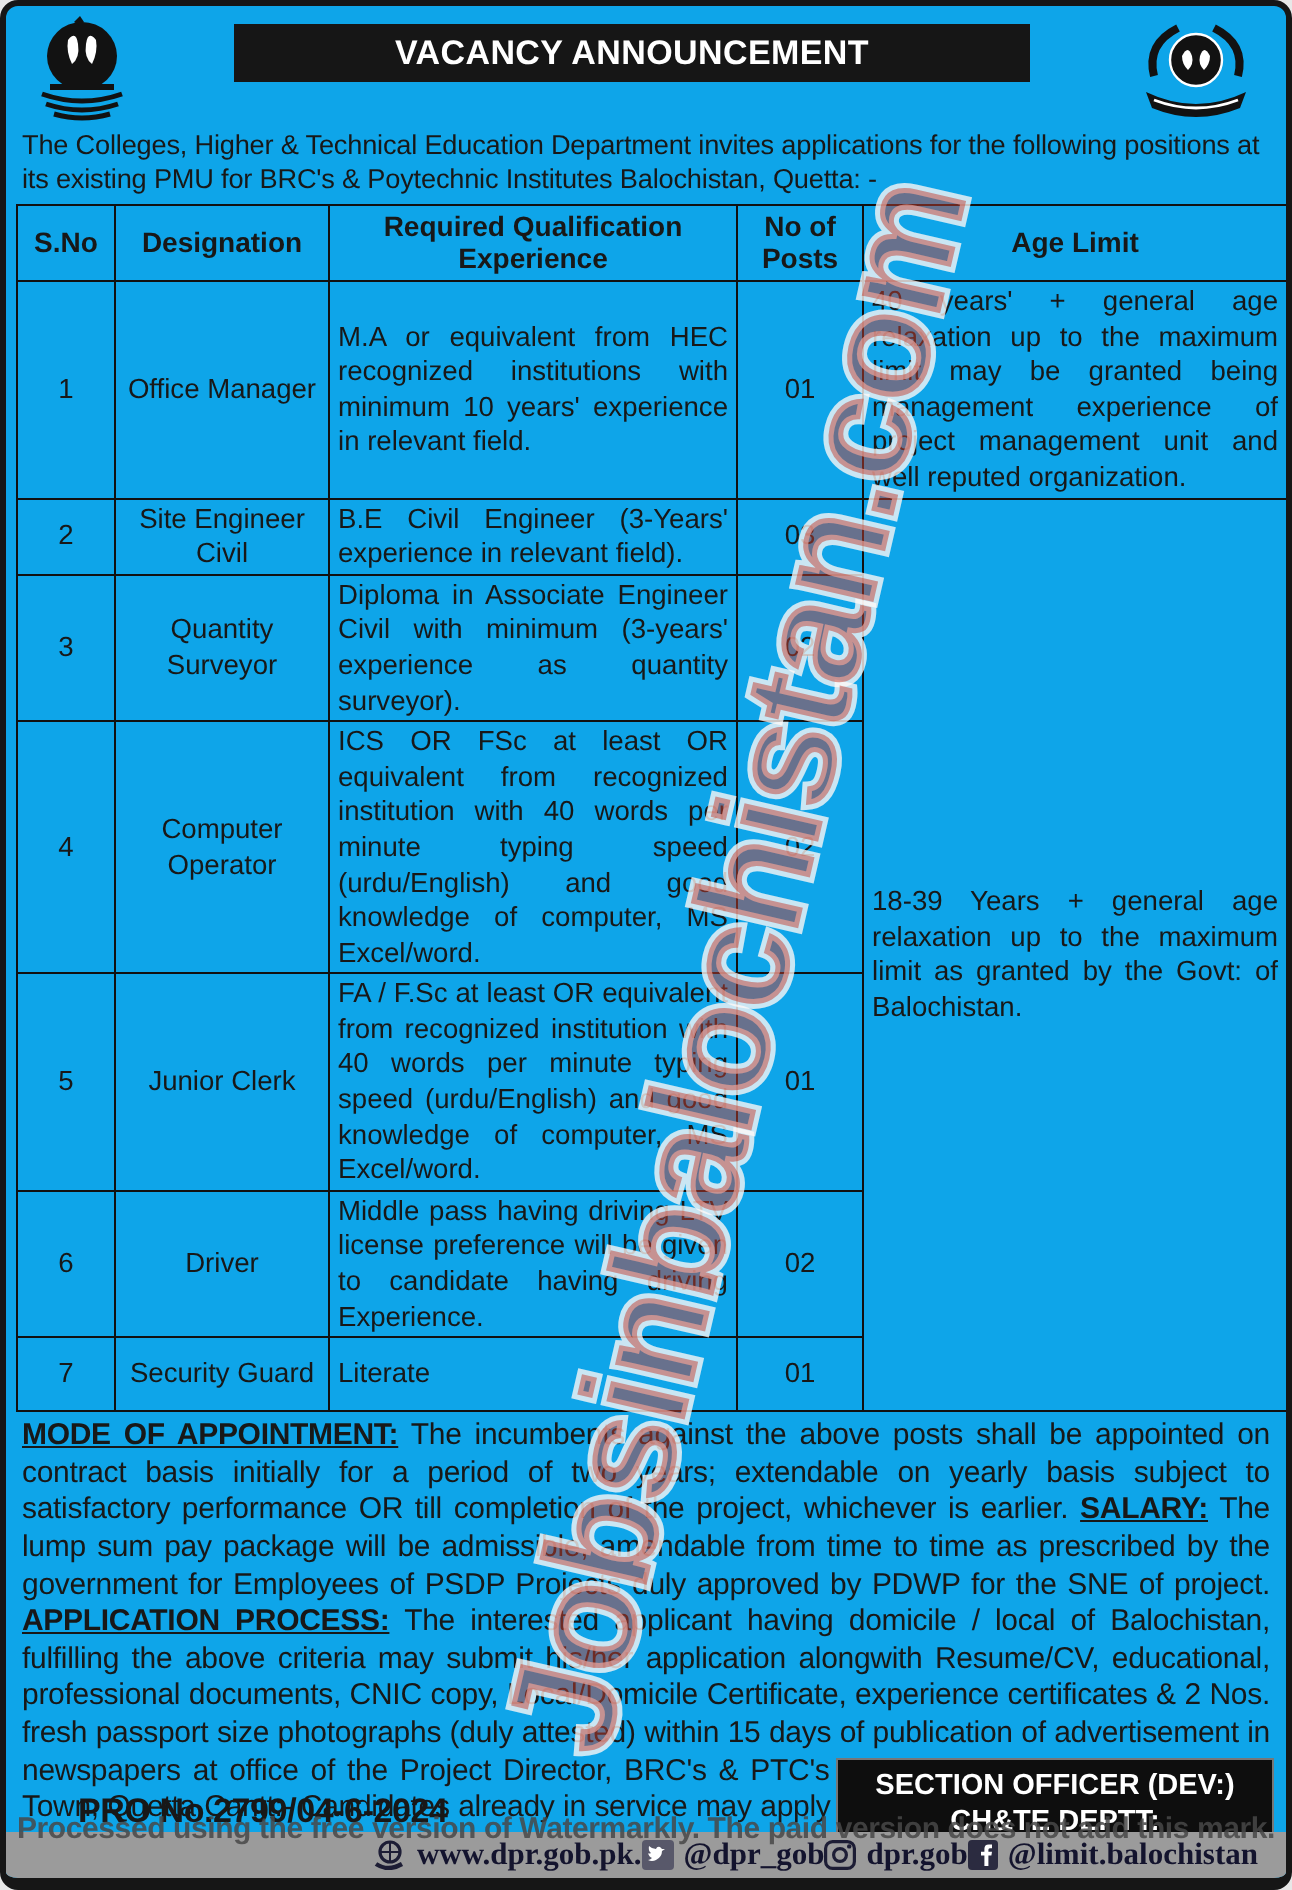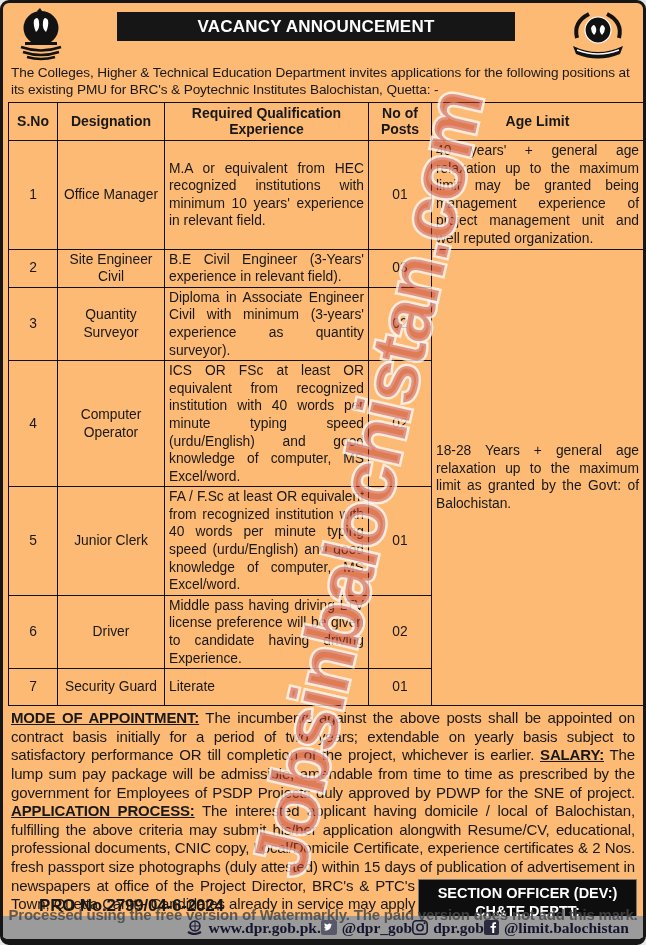--- a/index.html
+++ b/index.html
@@ -1,18 +1,18 @@
 <!DOCTYPE html>
 <html><head>
 <meta charset="utf-8">
 <style>
   html,body{margin:0;padding:0;background:#e8e8e8;}
   .doc{
     position:relative; width:646px; height:945px; box-sizing:border-box;
-    background:#fdba74; border:3px solid #161616; border-bottom-width:6px;
+    background:#0ea5e9; border:3px solid #161616; border-bottom-width:6px;
     border-radius:9px; overflow:hidden;
     font-family:"Liberation Sans", sans-serif; color:#181818;
   }
   
   .hdr{display:flex; align-items:flex-start; padding:5px 12px 0 12px; height:56px;}
   .logo{flex:0 0 auto;}
   .titlebar{
     flex:1; margin:4px 50px 0 50px; height:29px; background:#161616;
     color:#fff; font-weight:bold; font-size:17px; text-align:center;
     line-height:29px; letter-spacing:.2px;
@@ -108,21 +108,21 @@
       <td class="c">Office Manager</td>
       <td class="j">M.A or equivalent from HEC recognized institutions with minimum 10 years' experience in relevant field.</td>
       <td class="c">01</td>
       <td class="age1">40 years' + general age relaxation up to the maximum limit may be granted being management experience of project management unit and well reputed organization.</td>
     </tr>
     <tr class="r2">
       <td class="c">2</td>
       <td class="c">Site Engineer Civil</td>
       <td class="j">B.E Civil Engineer (3-Years' experience in relevant field).</td>
       <td class="c">03</td>
-      <td class="age2" rowspan="6">18-28 Years + general age relaxation up to the maximum limit as granted by the Govt: of Balochistan.</td>
+      <td class="age2" rowspan="6">18-39 Years + general age relaxation up to the maximum limit as granted by the Govt: of Balochistan.</td>
     </tr>
     <tr class="r3">
       <td class="c">3</td>
       <td class="c">Quantity Surveyor</td>
       <td class="j">Diploma in Associate Engineer Civil with minimum (3-years' experience as quantity surveyor).</td>
       <td class="c">02</td>
     </tr>
     <tr class="r4">
       <td class="c">4</td>
       <td class="c">Computer Operator</td>

